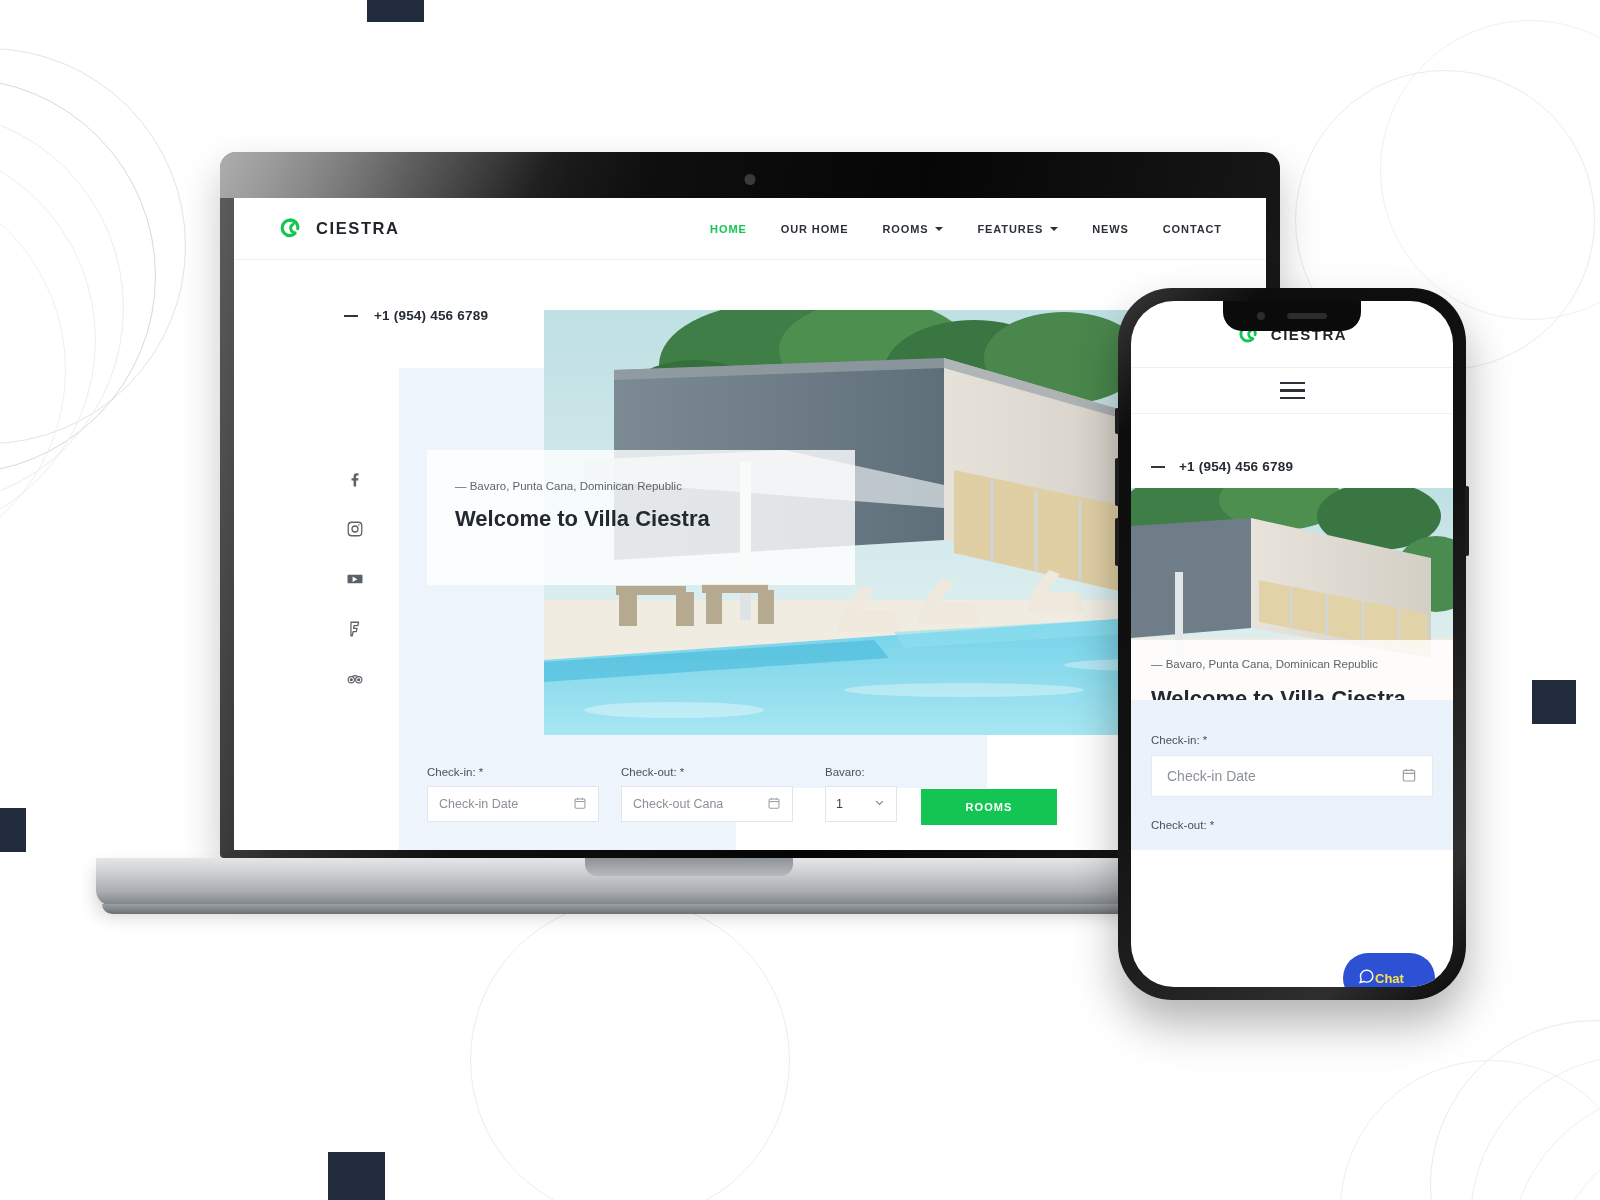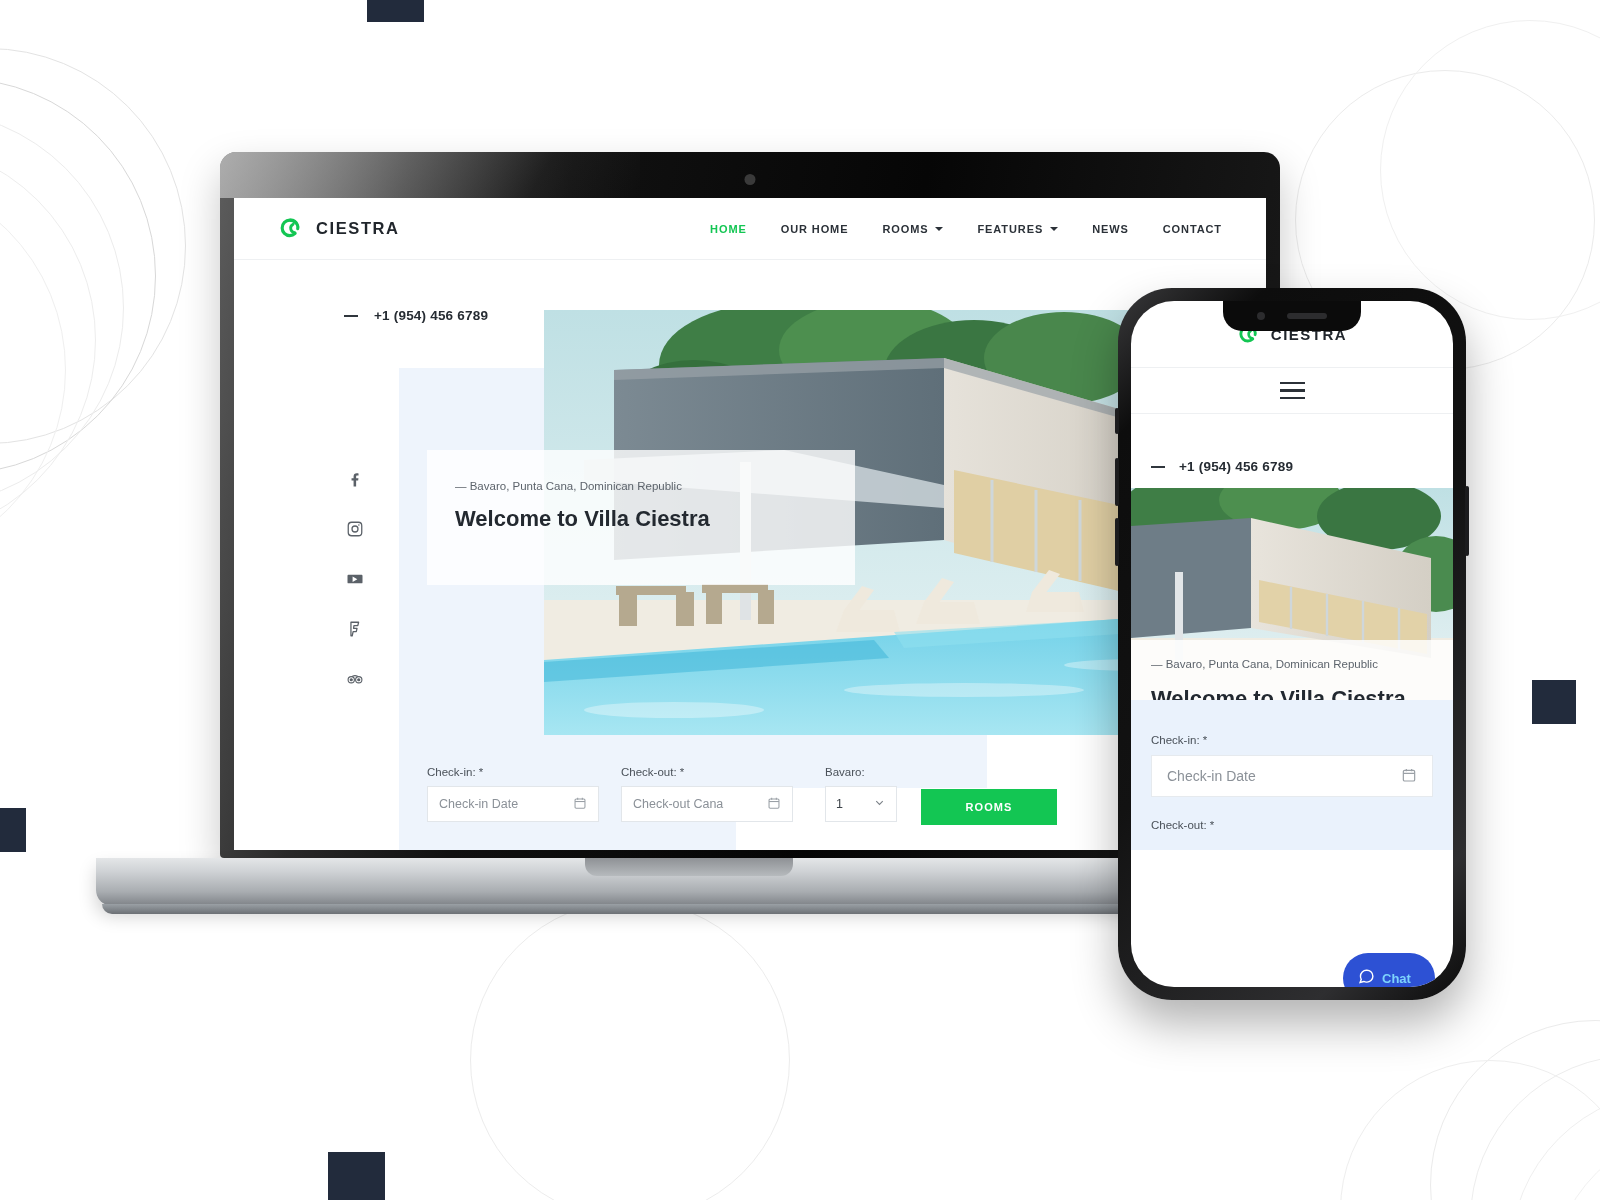--- a/index.html
+++ b/index.html
@@ -232,22 +232,22 @@
   .ph-label { font-size: 11.5px; color:#4a5159; margin-bottom: 9px; }
   .ph-input {
     height: 42px; background:#fff; border:1px solid #e6eaee;
     display:flex; align-items:center; padding: 0 15px;
     font-size: 14px; color:#8b9198; margin-bottom: 22px;
   }
   .ph-input .cal { margin-left:auto; }
   .chat-bubble {
     position: absolute; right: 18px; bottom: -16px;
     width: 92px; height: 50px; background: #2d51d4; border-radius: 26px;
-    display:flex; align-items:center; gap:7px; padding-left: 15px;
-    color:#7dd3fc; font-size: 13px; font-weight:600;
+    display:flex; align-items:center; padding-left: 15px;
+    color:#fde047; font-size: 13px; font-weight:600;
   }
 </style>
 </head>
 <body>
 
 <div class="bg-layer">
   <div class="ring rl1"></div>
   <div class="ring rl2"></div>
   <div class="ring rl3"></div>
   <div class="ring rl4"></div>

